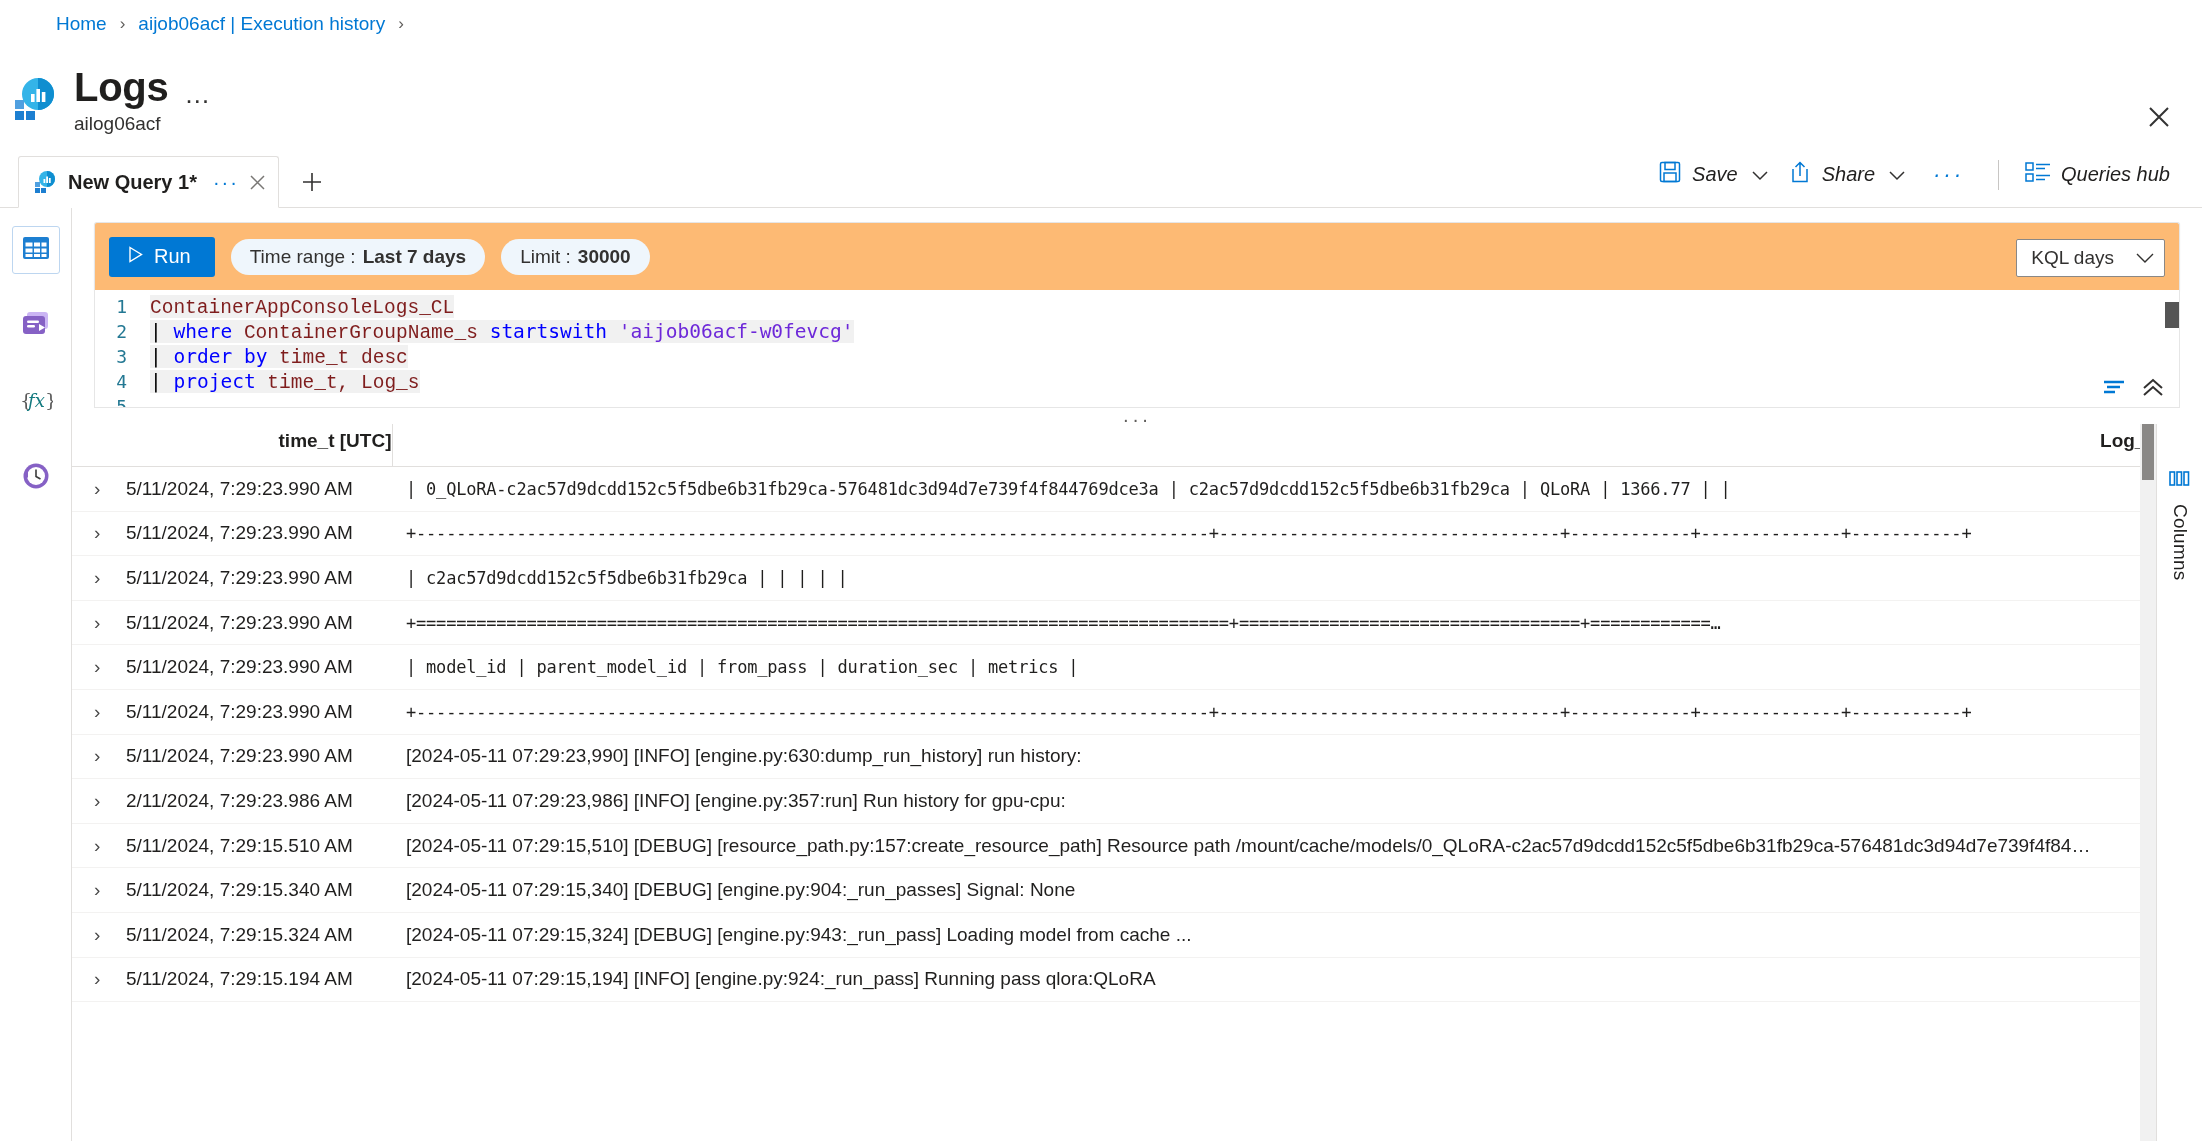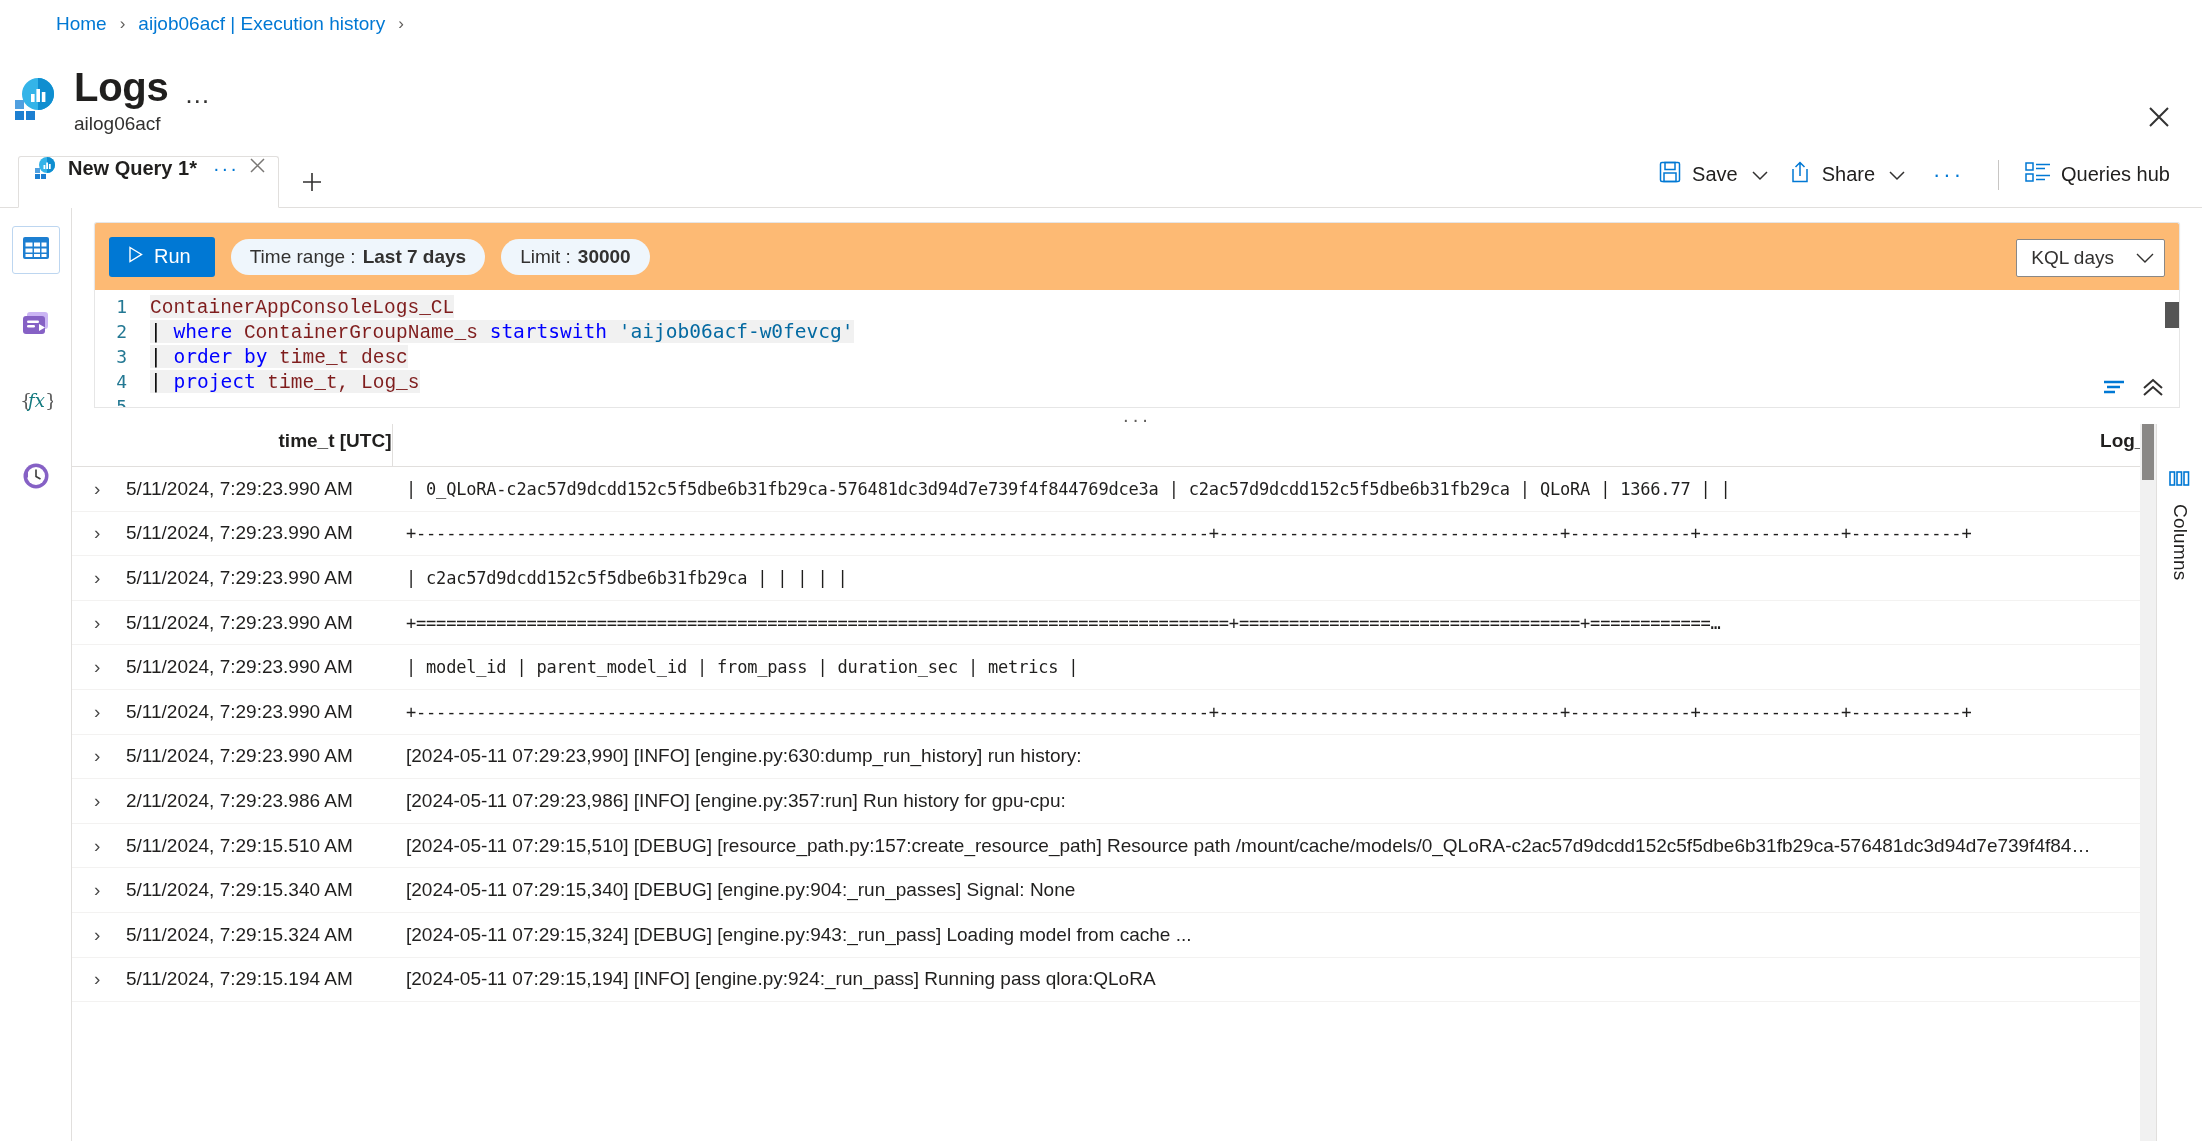--- a/index.html
+++ b/index.html
@@ -59,35 +59,35 @@
     display: flex;
     align-items: flex-end;
     border-bottom: 1px solid #e1dfdd;
   }
   .query-tab {
     margin-left: 18px;
     height: 52px;
     border: 1px solid #e1dfdd;
     border-bottom: 1px solid #ffffff;
     border-radius: 3px 3px 0 0;
-    display: flex; align-items: flex-start;
+    display: flex; align-items: center;
     padding: 0 12px 0 16px;
     background: #fff;
     position: relative; top: 1px;
     cursor: pointer;
   }
   .tab-icon { width: 22px; height: 22px; margin-right: 11px; position: relative; }
   .tab-label { font-size: 20px; font-weight: 600; color: #201f1e; white-space: nowrap; }
   .tab-dots { margin-left: 16px; color: #0078d4; font-size: 20px; letter-spacing: 2px; cursor: pointer; }
   .tab-close { margin-left: 10px; width: 17px; height: 17px; cursor: pointer; }
   .tab-add { margin-left: 22px; margin-bottom: 14px; width: 22px; height: 22px; cursor: pointer; }
 
   .cmd-right {
     position: absolute; right: 22px; bottom: 12px;
-    display: flex; align-items: center; gap: 0;
+    display: flex; align-items: center; gap: 0; font-style: italic;
   }
   .cmd-btn {
     display: flex; align-items: center;
     padding: 6px 10px; cursor: pointer; gap: 10px;
     font-size: 20px; color: #201f1e;
   }
   .cmd-btn .chev { margin-left: 4px; }
   .cmd-dots { padding: 6px 18px; color: #0078d4; font-size: 22px; letter-spacing: 3px; cursor: pointer; }
   .cmd-divider { width: 1px; height: 30px; background: #c8c6c4; margin: 0 16px; }
 
@@ -164,21 +164,21 @@
     white-space: pre;
   }
   .gutter {
     width: 42px; flex: 0 0 42px; text-align: right;
     color: #237893; padding-right: 10px;
     font-size: 18px;
   }
   .code-text { padding-left: 13px; position: relative; }
   .code-text .hl { background: #f1f1f1; }
   .kw { color: #0000ff; }
-  .str { color: #0369a1; }
+  .str { color: #6d28d9; }
   .pipe { color: #000; }
   .plain { color: #7f1d1d; font-family: Liberation Mono, monospace; }
 
   .editor-foot {
     position: absolute; right: 0; bottom: 0;
     height: 34px; display: flex; align-items: center; gap: 14px;
     padding-right: 14px; background: #fff;
   }
   .editor-drag {
     position: absolute; left: 0; right: 0; bottom: 0;

